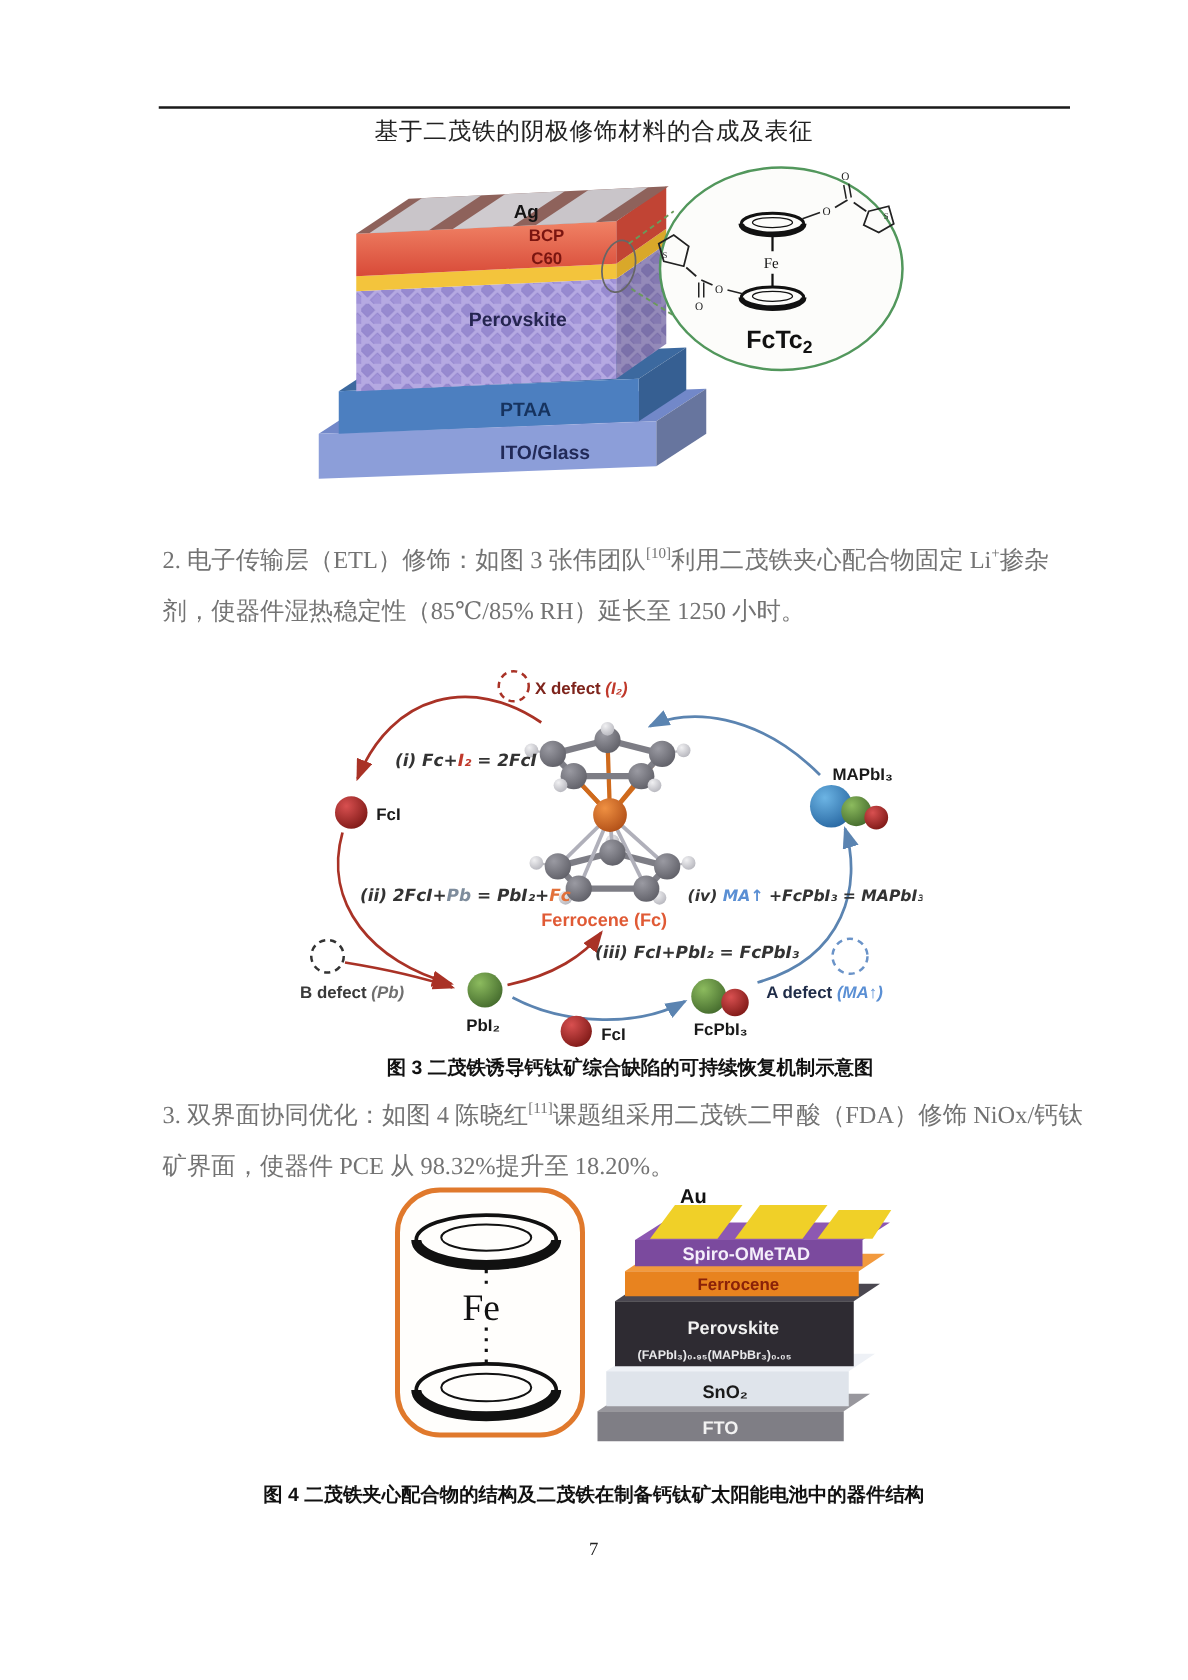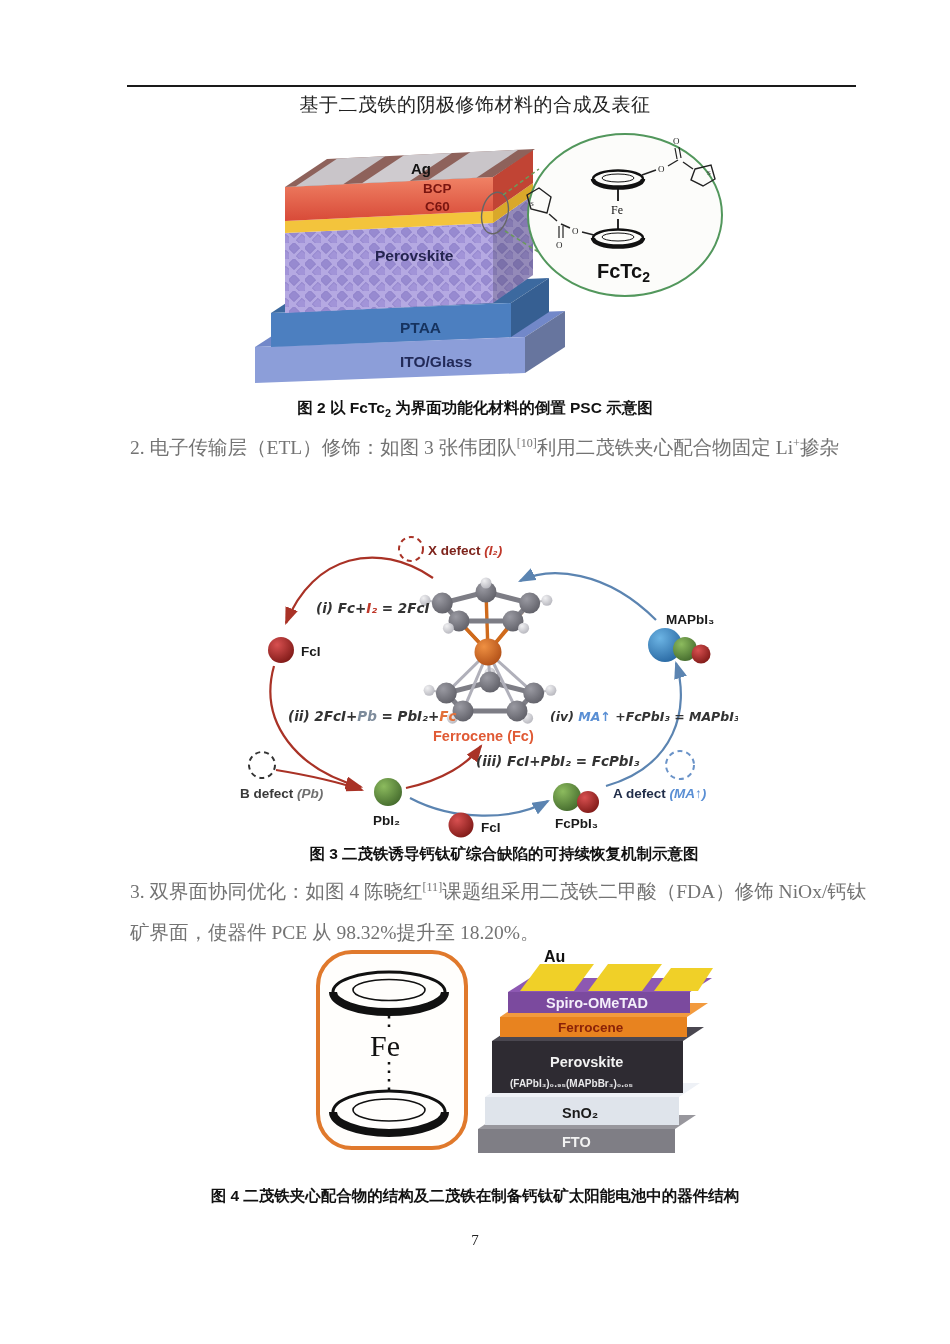--- a/index.html
+++ b/index.html
@@ -122,23 +122,23 @@
         <text x="331" y="117" font-size="9" fill="#222" class="serifT">O</text>
         <line x1="332" y1="90" x2="324" y2="83" stroke="#222" stroke-width="1.4"></line>
         <polygon points="322,82 306,78 302,64 314,57 326,66" fill="none" stroke="#222" stroke-width="1.4"></polygon>
         <text x="305" y="75" font-size="7" fill="#222" class="serifT">S</text>
 
         <text class="lbl" x="372" y="147" font-size="20" fill="#111"><tspan>FcTc</tspan><tspan font-size="14" dy="4">2</tspan></text>
       </g>
     </svg>
   </figure>
 
-  <div class="caption" style="top:398px;"><span>图 2 以 FcTc</span><sub>2</sub><span> 为界面功能化材料的倒置 PSC 示意图</span></div>
 
   <div class="body-line" style="top:434px;"><span>2. 电子传输层（ETL）修饰：如图 3 张伟团队</span><sup>[10]</sup><span>利用二茂铁夹心配合物固定 Li</span><sup>+</sup><span>掺杂</span></div>
+  <div class="body-line" style="top:475px;">剂，使器件湿热稳定性（85℃/85% RH）延长至 1250 小时。</div>
 
   <figure class="fig" style="left:228px;top:528px;">
     <svg width="510" height="332" viewBox="0 0 510 332">
       <defs>
         <radialGradient id="gRed" cx="0.35" cy="0.3" r="0.9">
             <stop offset="0" stop-color="#d85050"></stop>
             <stop offset="1" stop-color="#6e0f0c"></stop>
           </radialGradient>
         <radialGradient id="gGreen" cx="0.35" cy="0.3" r="0.9">
             <stop offset="0" stop-color="#8cbb5e"></stop>

